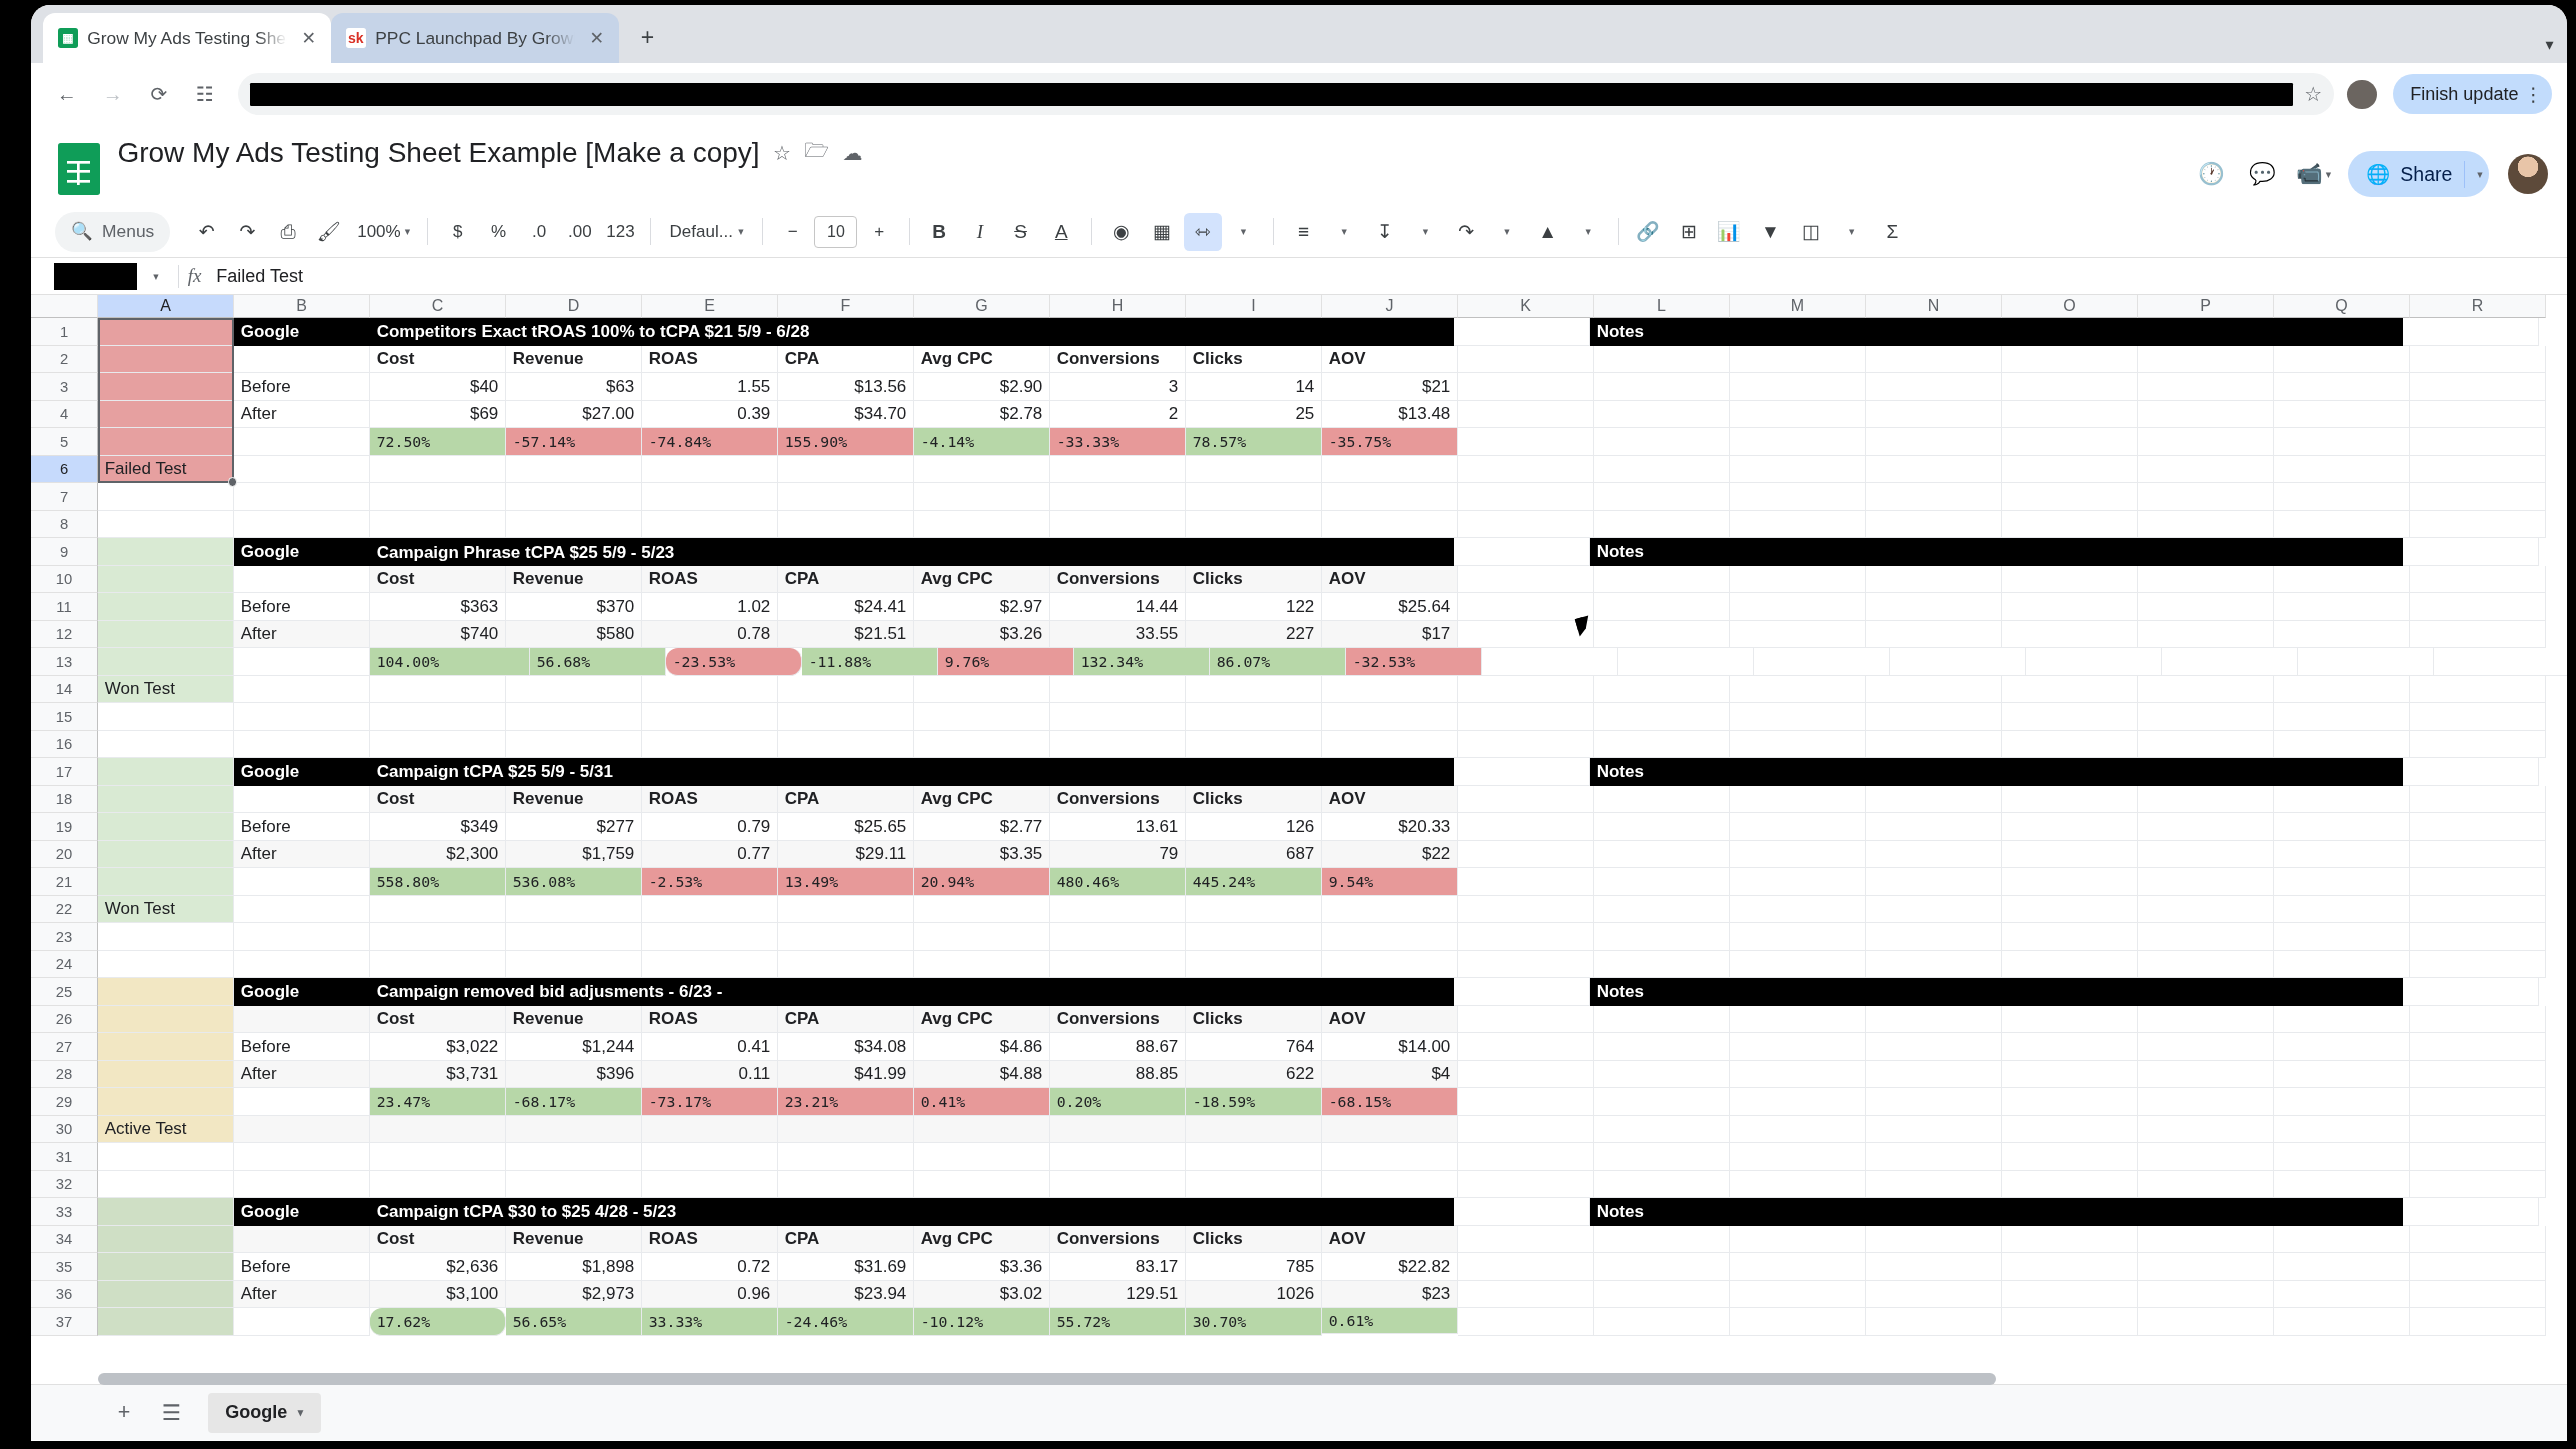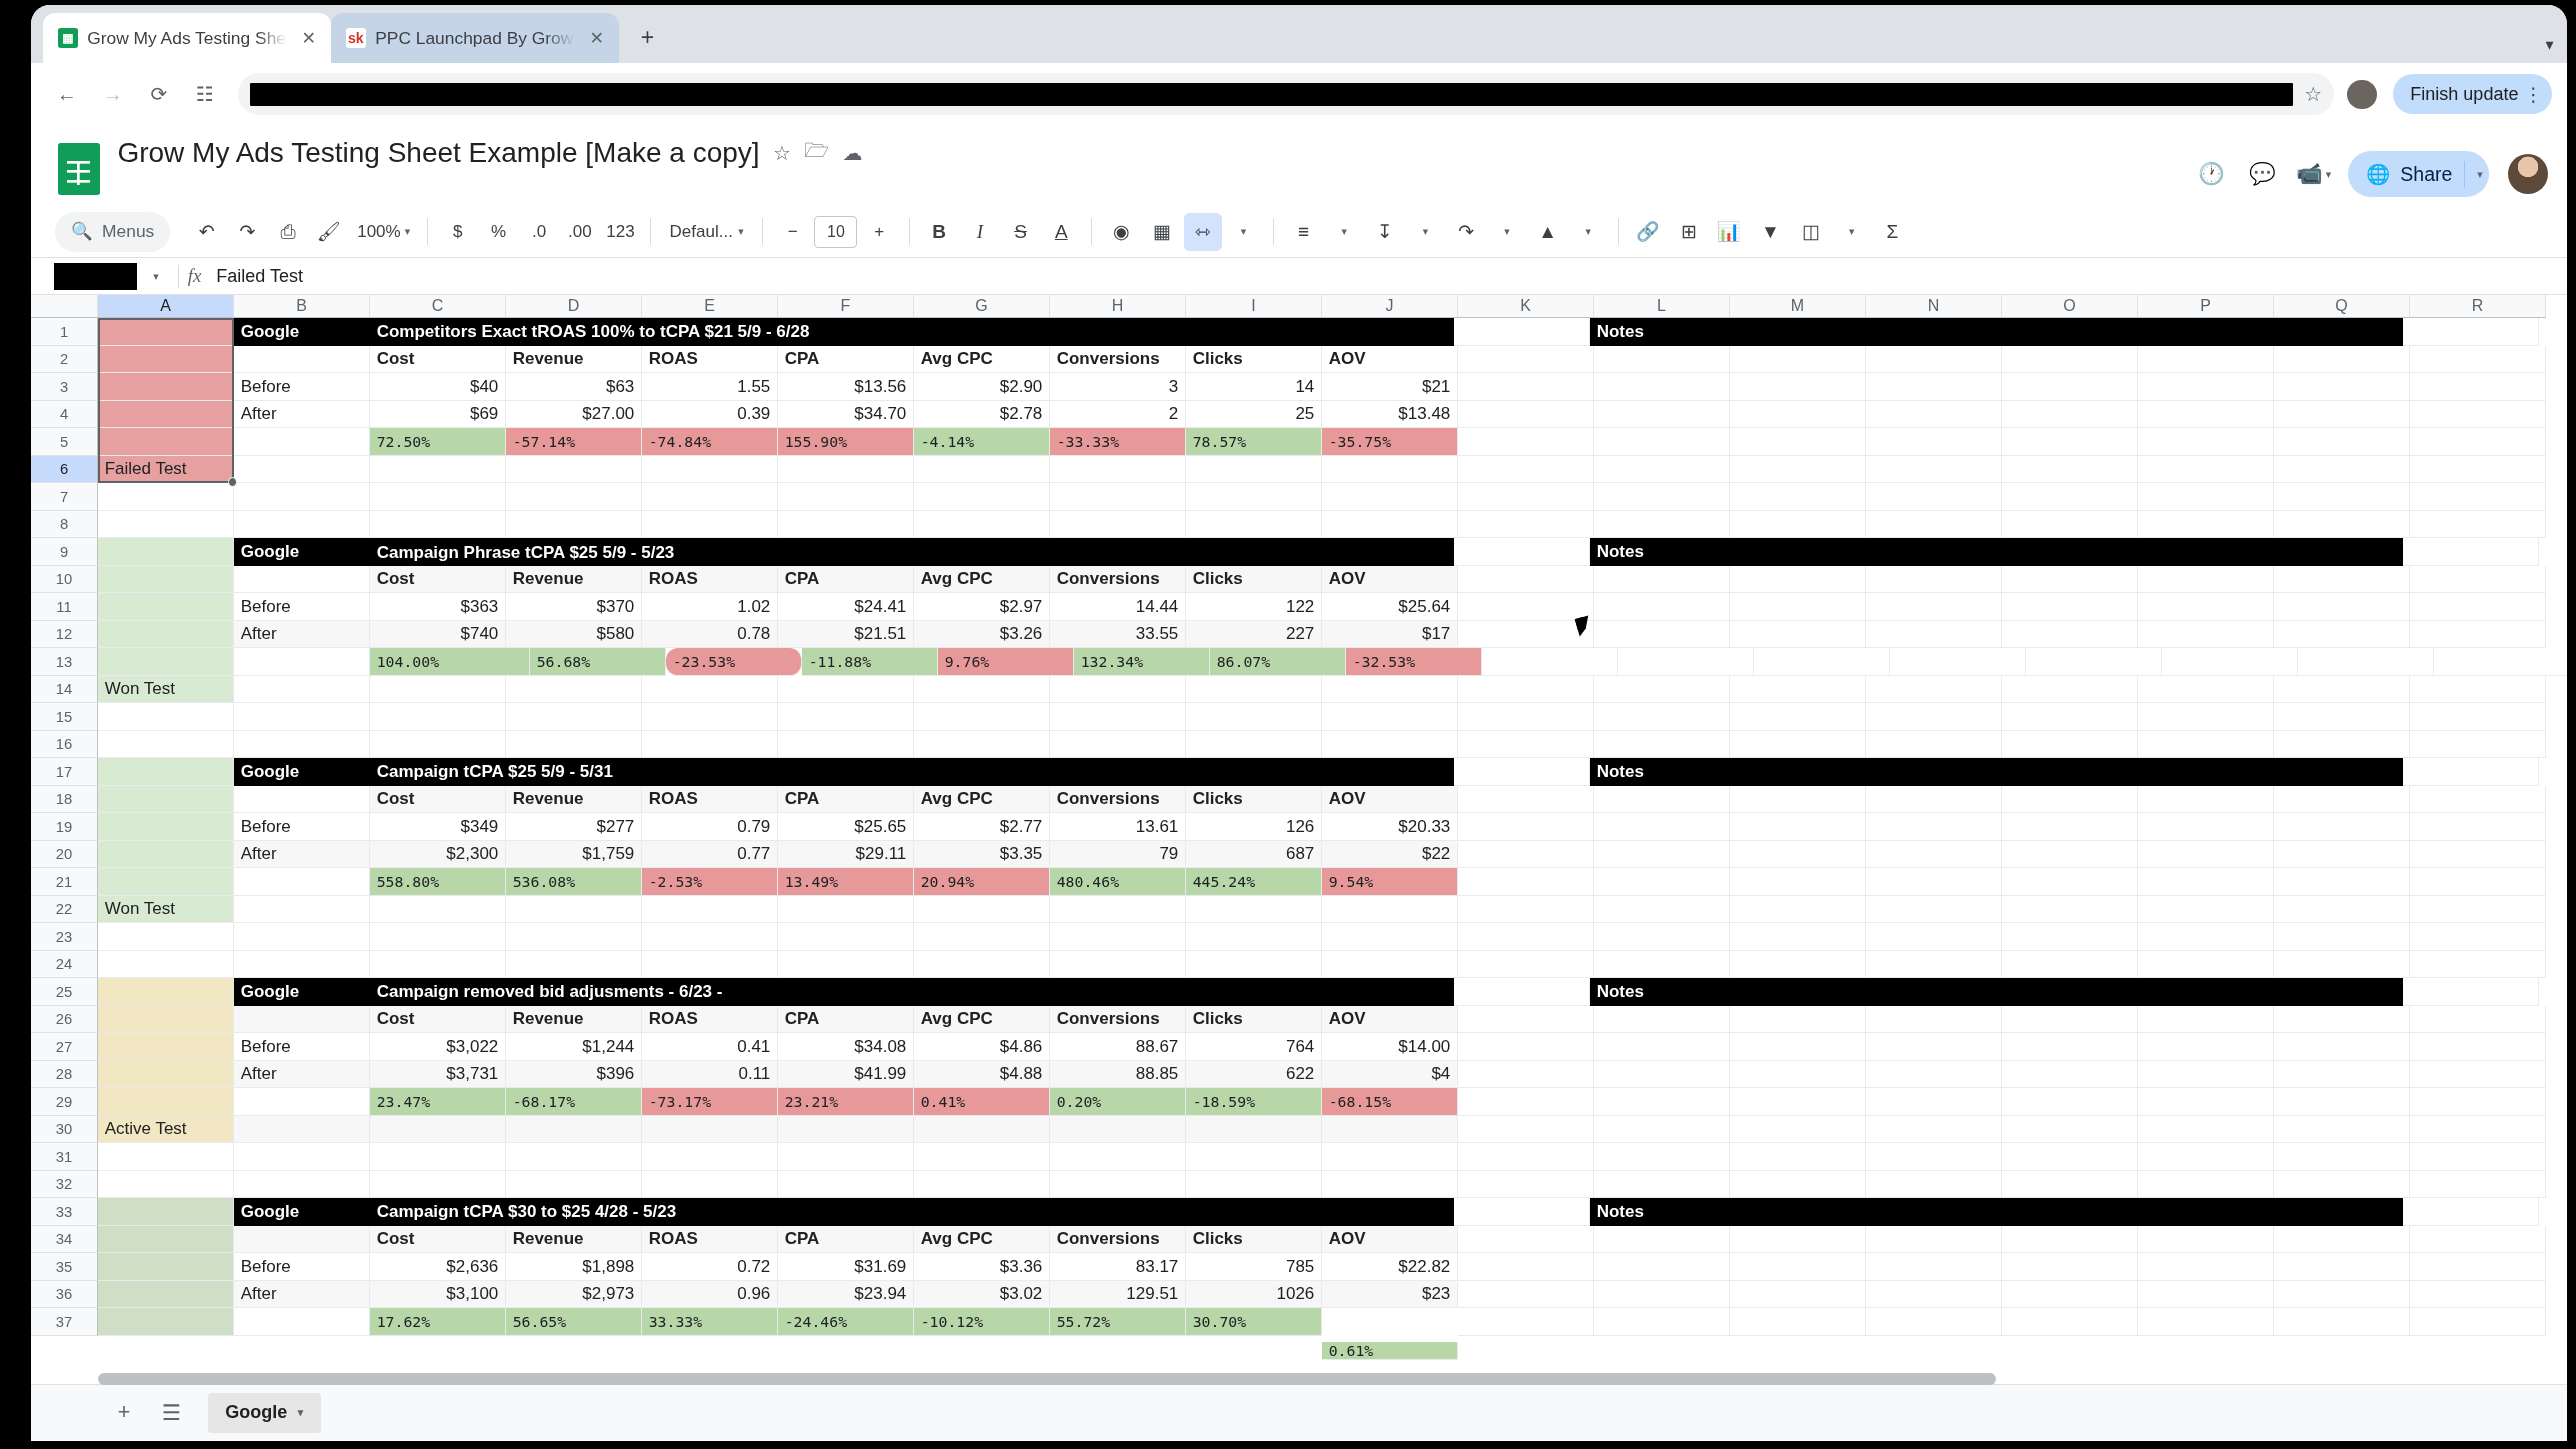--- a/index.html
+++ b/index.html
@@ -1154,28 +1154,28 @@
             <div class="cell " style="width: 136px; height: 27.5px;"></div>
             <div class="cell " style="width: 136px; height: 27.5px;"></div>
             <div class="cell " style="width: 136px; height: 27.5px;"></div>
             <div class="cell " style="width: 136px; height: 27.5px;"></div>
             <div class="cell " style="width: 136px; height: 27.5px;"></div>
             <div class="cell " style="width: 136px; height: 27.5px;"></div>
           </div>
           <div class="grid-row" style="height: 27.5px;">
             <div class="cell green2-a" style="width: 136px; height: 27.5px;"></div>
             <div class="cell " style="width: 136px; height: 27.5px;"></div>
-            <div class="cell pct green" style="width: 136px; height: 27.5px;">17.62%</div>
+            <div class="cell pct green" style="width: 136px; height: 27.5px; border-radius: 12px;">17.62%</div>
             <div class="cell pct green" style="width: 136px; height: 27.5px;">56.65%</div>
             <div class="cell pct green" style="width: 136px; height: 27.5px;">33.33%</div>
             <div class="cell pct green" style="width: 136px; height: 27.5px;">-24.46%</div>
             <div class="cell pct green" style="width: 136px; height: 27.5px;">-10.12%</div>
             <div class="cell pct green" style="width: 136px; height: 27.5px;">55.72%</div>
             <div class="cell pct green" style="width: 136px; height: 27.5px;">30.70%</div>
-            <div class="cell pct green" style="width: 136px; height: 18px; margin-top: 34px;">0.61%</div>
+            <div class="cell pct green" style="width: 136px; height: 26px;">0.61%</div>
             <div class="cell " style="width: 136px; height: 27.5px;"></div>
             <div class="cell " style="width: 136px; height: 27.5px;"></div>
             <div class="cell " style="width: 136px; height: 27.5px;"></div>
             <div class="cell " style="width: 136px; height: 27.5px;"></div>
             <div class="cell " style="width: 136px; height: 27.5px;"></div>
             <div class="cell " style="width: 136px; height: 27.5px;"></div>
             <div class="cell " style="width: 136px; height: 27.5px;"></div>
             <div class="cell " style="width: 136px; height: 27.5px;"></div>
           </div>
         </div>

